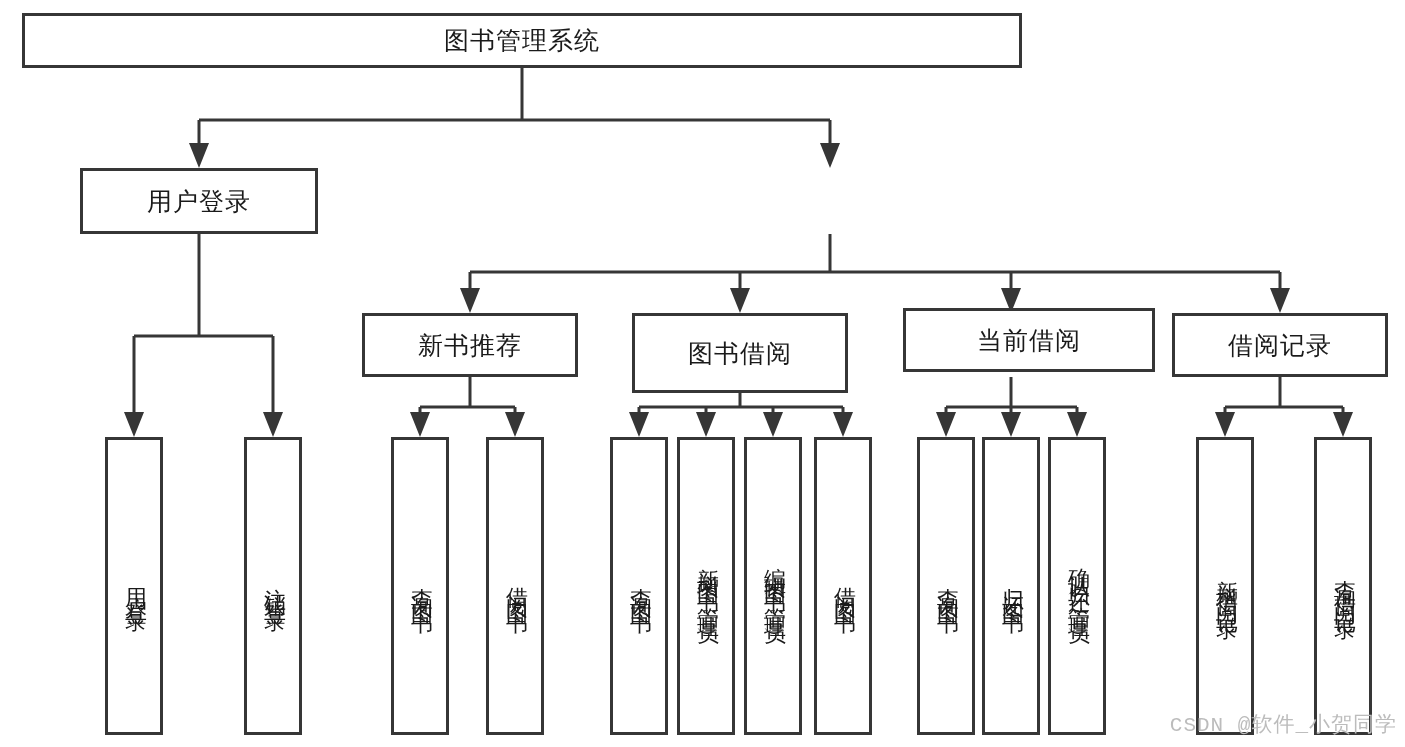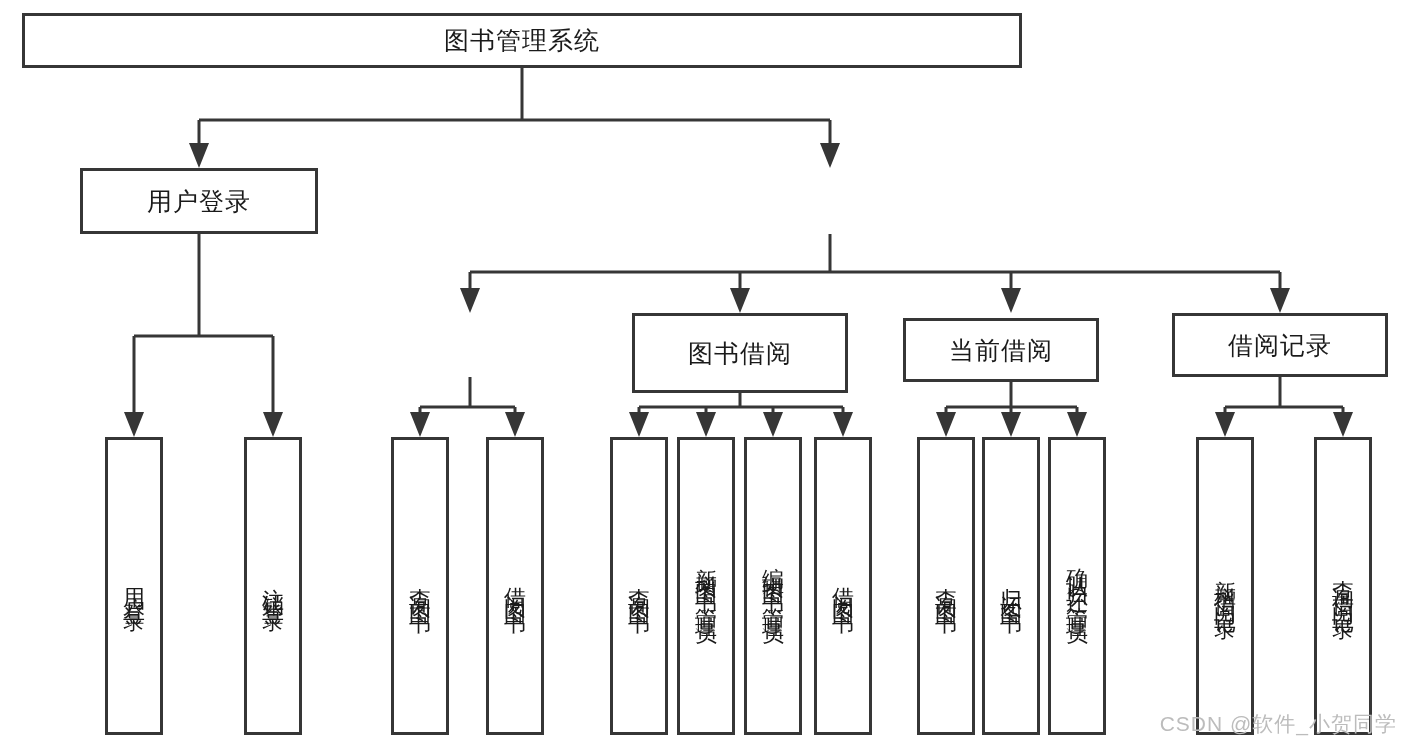--- a/index.html
+++ b/index.html
@@ -1,20 +1,20 @@
 <!DOCTYPE html>
 <html><head>
 <meta charset="utf-8">
 <style>
   html,body { margin:0; padding:0; background:#ffffff; }
   .canvas {
     position:relative;
     width:1405px; height:747px;
     background:#ffffff;
-    font-family:Liberation Sans, sans-serif;
+    font-family:Liberation Mono, monospace;
     overflow:hidden;
   }
   #connectors {
     position:absolute; left:0; top:0;
     width:1405px; height:747px;
     pointer-events:none;
   }
   .node {
     position:absolute;
     background:#ffffff;
@@ -69,24 +69,27 @@
     </svg>
 
   <div class="node h" style="left:22px;top:13px;width:1000px;height:55px">
     <span>图书管理系统</span>
   </div>
 
   <div class="node h" style="left:80px;top:168px;width:238px;height:66px">
     <span>用户登录</span>
   </div>
 
+  <div class="node h" style="left:362px;top:313px;width:216px;height:64px">
+    <span>新书推荐</span>
+  </div>
   <div class="node h" style="left:632px;top:313px;width:216px;height:80px">
     <span>图书借阅</span>
   </div>
-  <div class="node h" style="left:903px;top:318px;width:196px;height:64px">
+  <div class="node h" style="left:903px;top:308px;width:252px;height:64px">
     <span>当前借阅</span>
   </div>
   <div class="node h" style="left:1172px;top:313px;width:216px;height:64px">
     <span>借阅记录</span>
   </div>
 
   <div class="node v" style="left:105px;top:437px;width:58px;height:298px">
     <span class="vtxt">用户登录</span>
   </div>
   <div class="node v" style="left:244px;top:437px;width:58px;height:298px">

